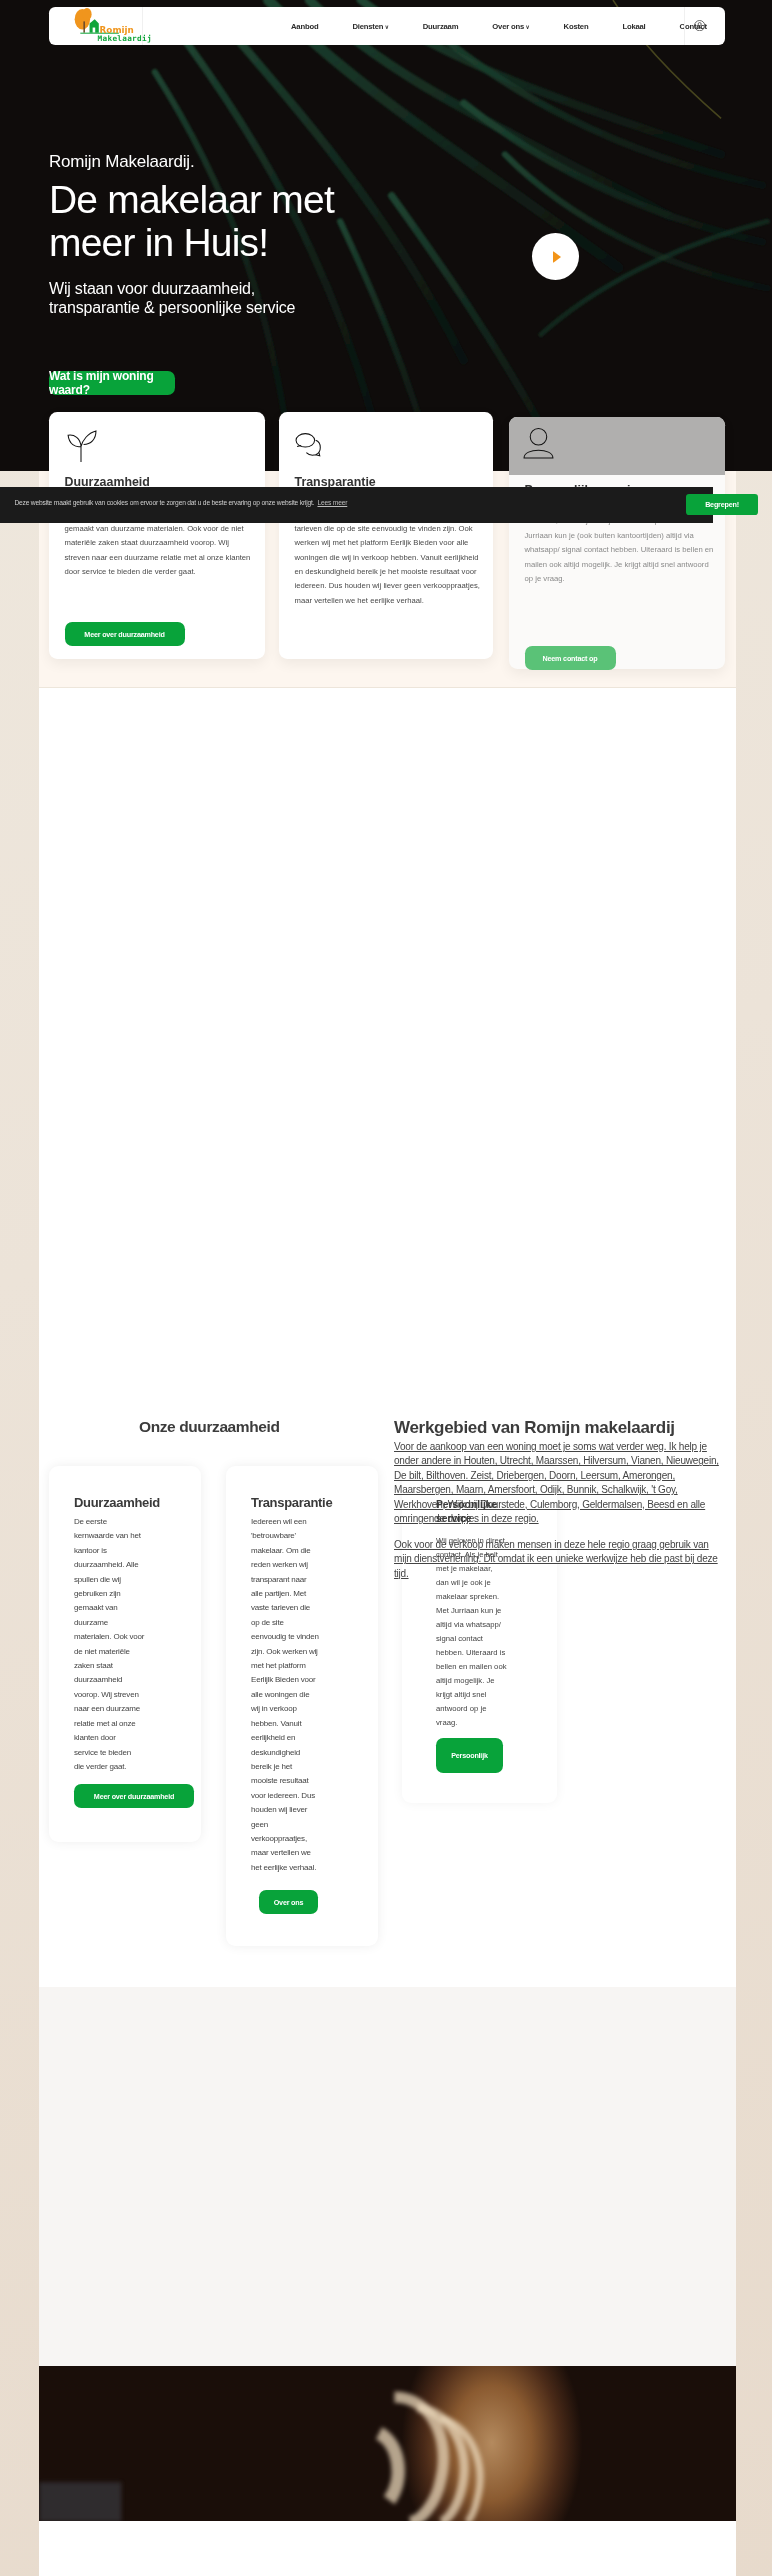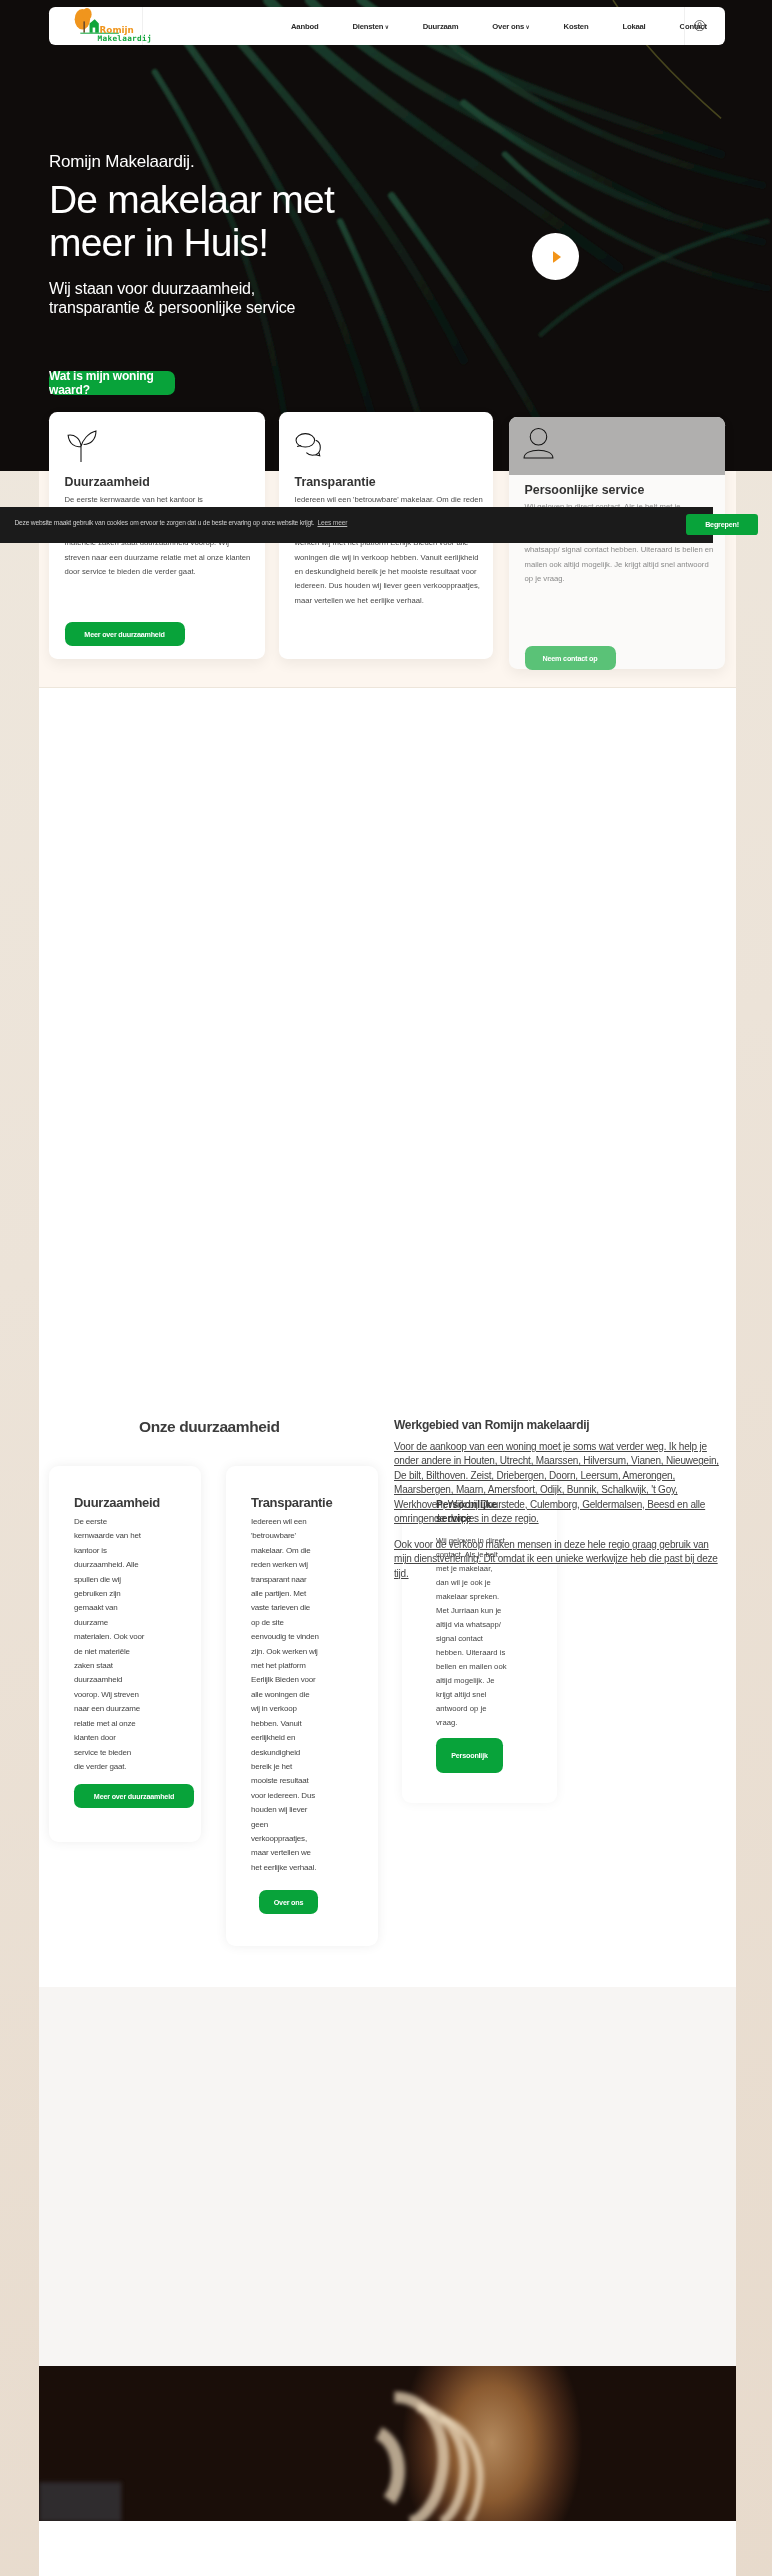--- a/index.html
+++ b/index.html
@@ -55,36 +55,36 @@
     box-shadow: 0 4.1px 12.4px rgba(0,0,0,0.06);
   }
   .card.dim { background: #fbfaf9; }
   .card-top-dim { position: absolute; left: 0; top: 0; width: 100%; height: 58px; background: #b0afae; border-radius: 8.2px 8.2px 0 0; }
   .card-icon { position: absolute; left: 15.5px; top: 17.5px; width: 32px; height: 32px; }
   .card-title { position: absolute; left: 15.5px; top: 63px; font-size: 12.4px; font-weight: 700; color: #333; }
   .card-body { position: absolute; left: 15.5px; font-size: 7.7px; line-height: 14.4px; color: #4a4a4a; }
   .card.dim .card-body { color: #8a8a8a; }
 
   
-  .cookie { position: absolute; left: 0; top: 507px; width: 713px; height: 36px; background: #1b1b1b; }
+  .cookie { position: absolute; left: 0; top: 487px; width: 713px; height: 36px; background: #1b1b1b; }
   .cookie-text { position: absolute; left: 14.4px; top: 12.4px; font-size: 6.7px; color: #cfcfcf; letter-spacing: -0.2px; }
   .cookie-link { color: #bdbdbd; text-decoration: underline; margin-left: 3.1px; }
   .cookie-btn { position: absolute; left: 686px; top: 7.2px; width: 72px; height: 20.6px; border-radius: 3.1px; background: #08a33a; color: #fff; font-weight: 700; font-size: 7.2px; display: flex; align-items: center; justify-content: center; letter-spacing: -0.2px; }
 
   
   .white1 { position: absolute; left: 39px; top: 688px; width: 697px; height: 714px; background: #ffffff; }
   .white2 { position: absolute; left: 39px; top: 1401px; width: 697px; height: 586px; background: #ffffff; }
   .graysec { position: absolute; left: 39px; top: 1987px; width: 697px; height: 379px; background: #f7f5f3; }
 
   .kern-title { position: absolute; left: 139px; top: 1418px; font-size: 15.5px; font-weight: 700; color: #3c3c3c; letter-spacing: -0.4px; }
   .kcard { position: absolute; background: #fff; border-radius: 9.3px; box-shadow: 0 0 11.3px rgba(0,0,0,0.07); }
   .kcard-title { position: absolute; left: 25px; font-size: 13px; font-weight: 700; color: #3a3a3a; letter-spacing: -0.3px; }
   .kcard-body { position: absolute; left: 25px; font-size: 8px; line-height: 14.4px; color: #444; letter-spacing: -0.2px; }
 
-  .werk-title { position: absolute; left: 394px; top: 1418px; font-size: 12px; font-weight: 700; color: #3c3c3c; letter-spacing: -0.3px; }
+  .werk-title { position: absolute; left: 394px; top: 1418px; font-size: 17px; font-weight: 700; color: #3c3c3c; letter-spacing: -0.3px; }
   .werk-body { position: absolute; left: 394px; width: 330px; font-size: 10px; line-height: 14.4px; color: #444; letter-spacing: -0.2px; text-decoration: underline; }
 
   .pcard { position: absolute; left: 402px; top: 1466px; width: 155px; height: 337px; background: rgba(255,255,255,0.6); border-radius: 9.3px; box-shadow: 0 0 11.3px rgba(0,0,0,0.05); }
   .pcard-title { position: absolute; left: 436px; top: 1498px; width: 72px; font-size: 10.3px; line-height: 14.4px; font-weight: 700; color: #3a3a3a; }
   .pcard-body { position: absolute; left: 436px; top: 1534px; width: 88px; font-size: 7.7px; line-height: 14px; color: #444; }
 
   
   .coffee {
     position: absolute; left: 39px; top: 2366px; width: 697px; height: 156px; overflow: hidden;
     background: radial-gradient(ellipse 113px 165px at 453px 77px, #b48a5e 0%, #8a5a30 35%, #4a2a18 60%, #1a0e09 80%),

